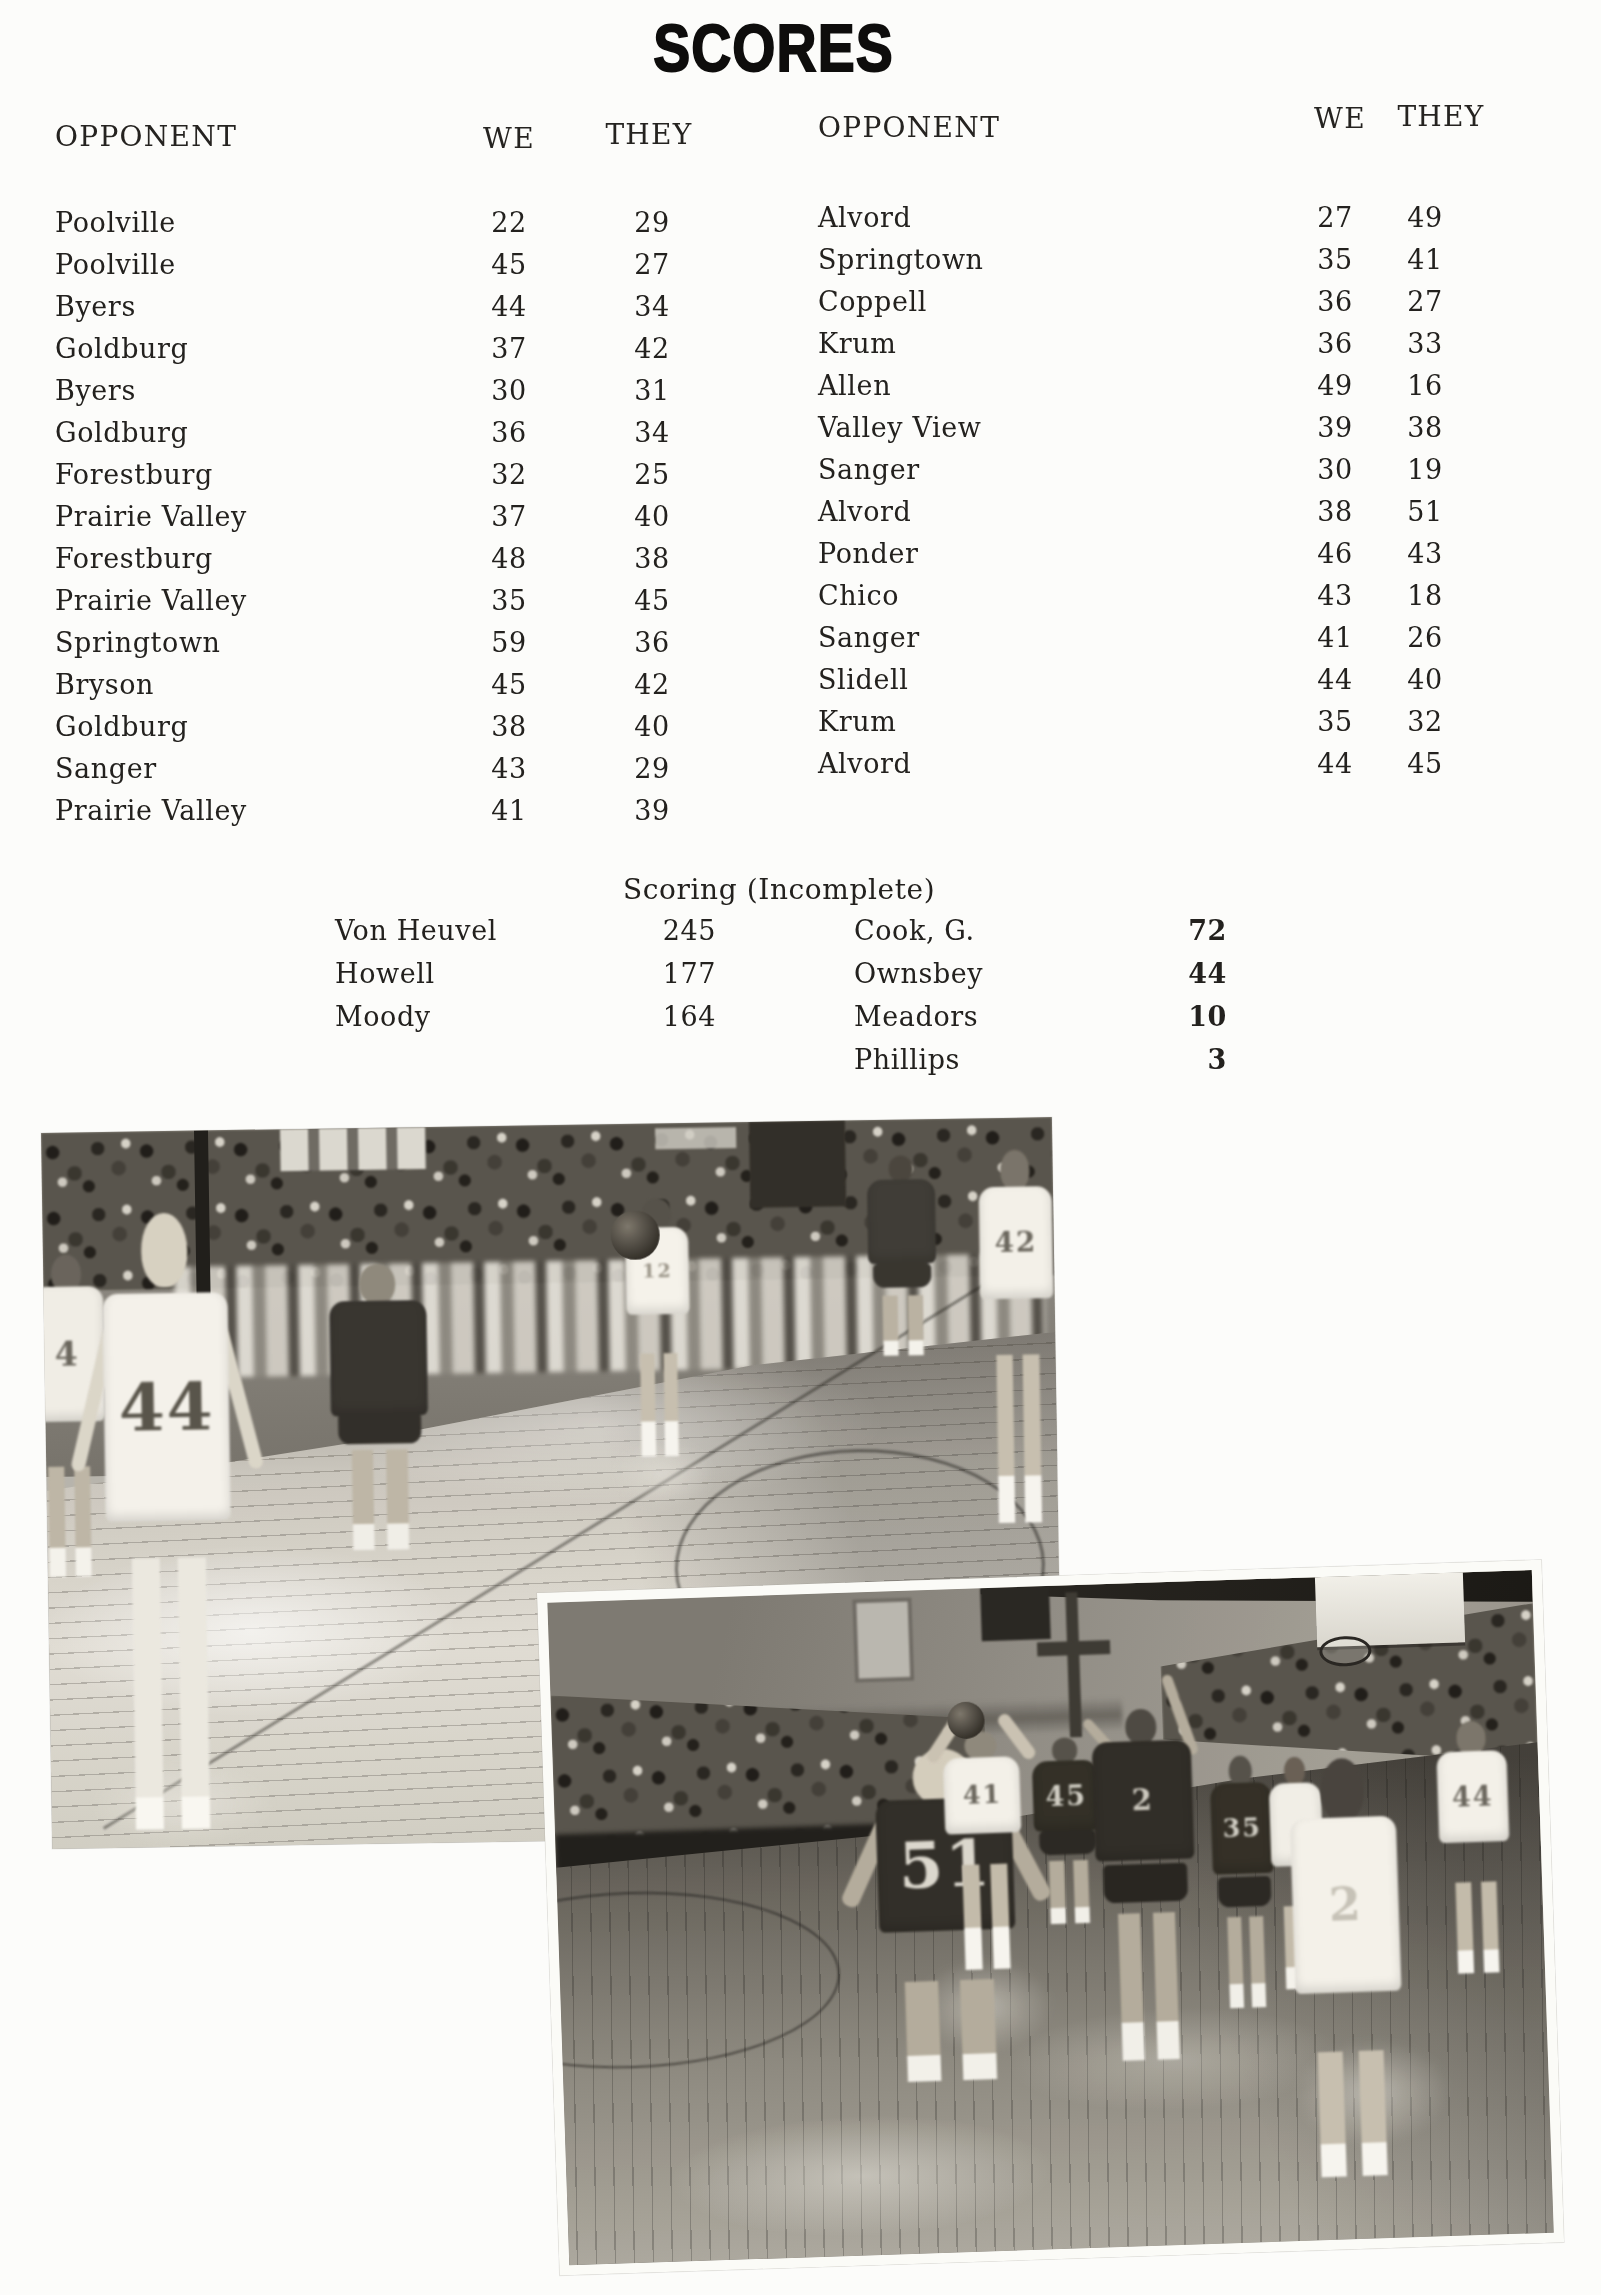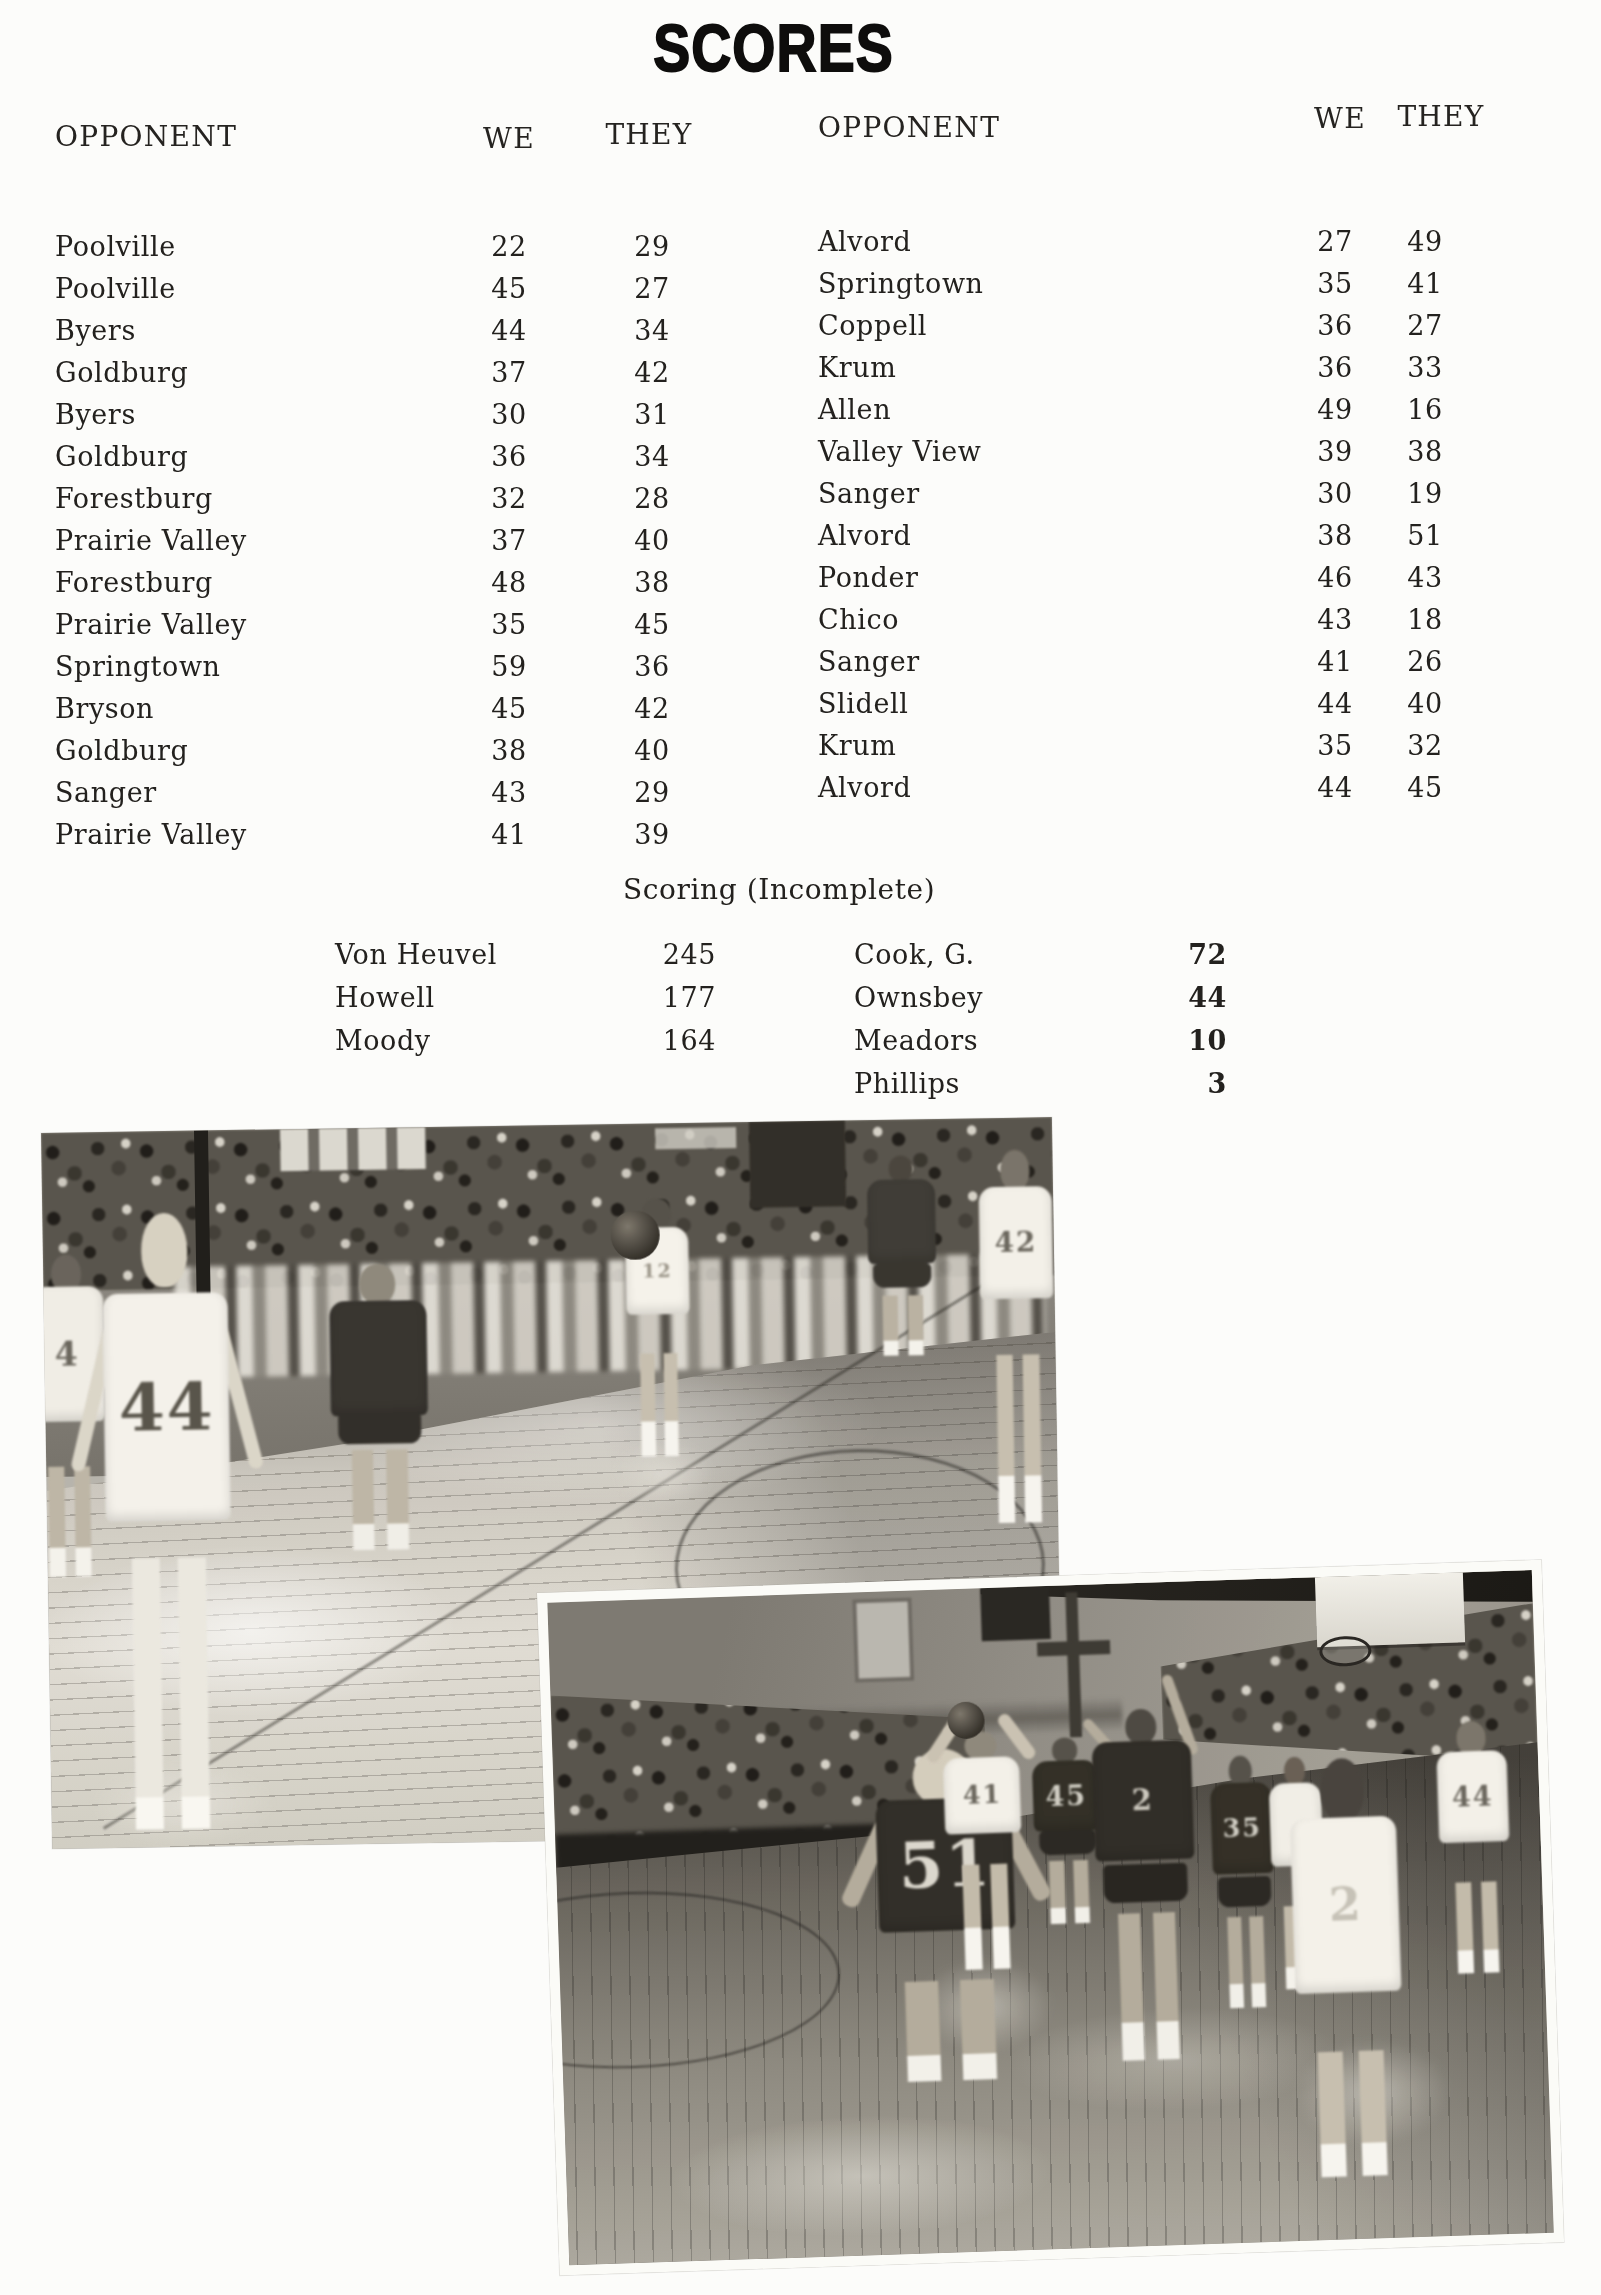--- a/index.html
+++ b/index.html
@@ -5,21 +5,21 @@
   html,body{margin:0;padding:0;background:#8e8d8a;}
   .page{position:relative;width:1602px;height:2295px;background:#fcfcfa;overflow:hidden;
         font-family:"DejaVu Serif", serif;color:#1e1c19;}
   .abs{position:absolute;}
 
   
   .title{position:absolute;left:0;top:10.2px;width:1547px;text-align:center;
          font-family:"Liberation Sans", sans-serif;font-weight:bold;font-size:66px;
          letter-spacing:1.3px;color:#0e0d0c;-webkit-text-stroke:1.9px #0e0d0c;transform:scaleX(.84);}
   .hdr{position:absolute;font-size:28px;letter-spacing:1.3px;color:#252320;white-space:nowrap;}
-  .rows{position:absolute;margin-top:24px;}
+  .rows{position:absolute;}
   .row{position:relative;}
   .rows-left .row{height:42px;}
   .rows-right .row{height:42px;}
   .scoring-rows .row{height:43px;}
   .cell{position:absolute;top:0;font-size:27px;letter-spacing:0.6px;white-space:nowrap;color:#23211e;}
   .c-opp{left:0;}
   .rows-left .c-we{left:401px;width:106px;text-align:center;}
   .rows-left .c-they{left:541px;width:112px;text-align:center;}
   .rows-right .c-we{left:464px;width:106px;text-align:center;}
   .rows-right .c-they{left:551px;width:112px;text-align:center;}
@@ -181,21 +181,21 @@
 
       <div class="row">
         <span class="cell c-opp">Goldburg</span>
         <span class="cell c-we">36</span>
         <span class="cell c-they">34</span>
       </div>
 
       <div class="row">
         <span class="cell c-opp">Forestburg</span>
         <span class="cell c-we">32</span>
-        <span class="cell c-they">28</span>
+        <span class="cell c-they">25</span>
       </div>
 
       <div class="row">
         <span class="cell c-opp">Prairie Valley</span>
         <span class="cell c-we">37</span>
         <span class="cell c-they">40</span>
       </div>
 
       <div class="row">
         <span class="cell c-opp">Forestburg</span>

